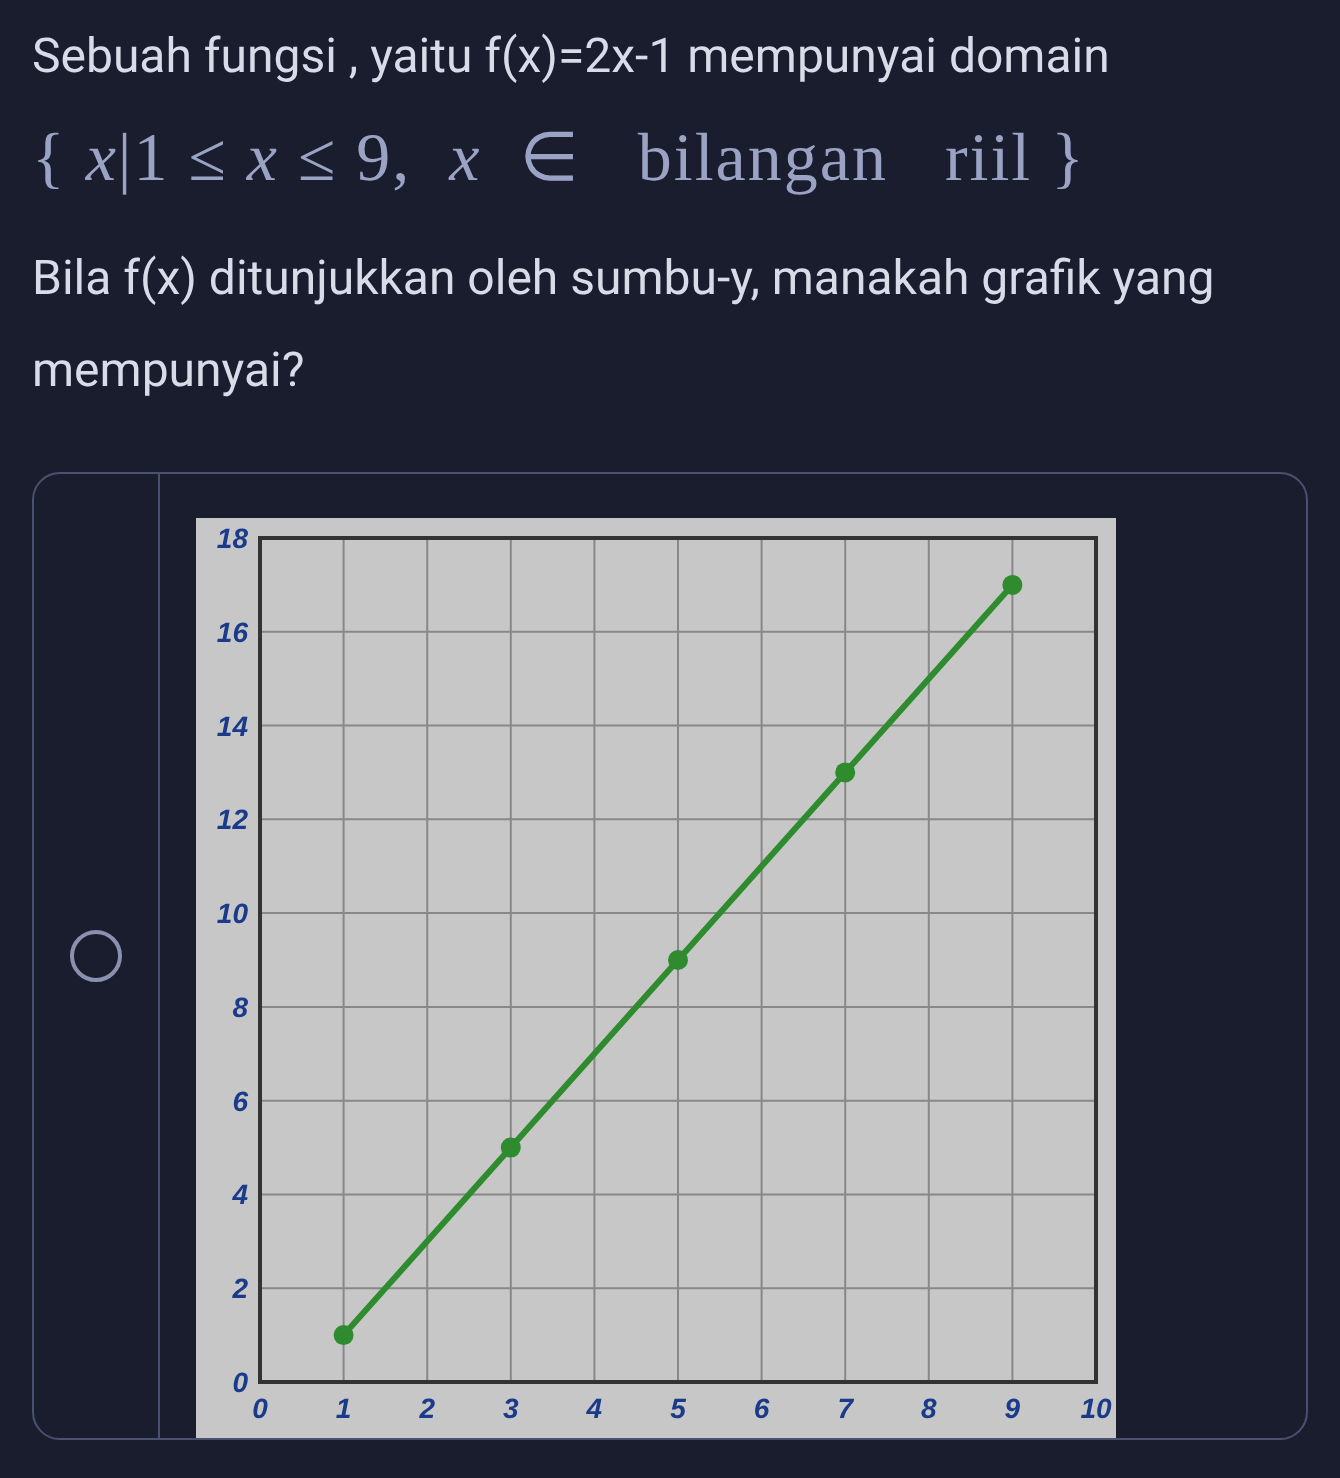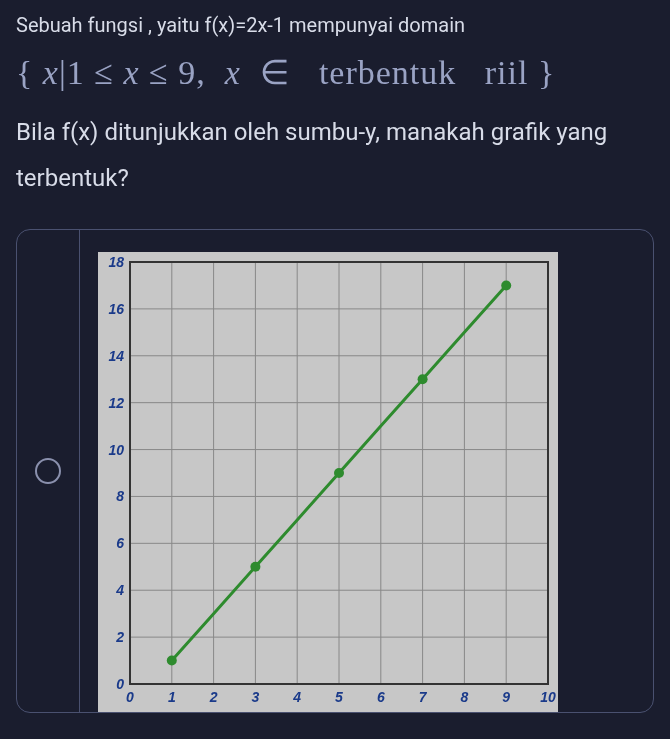--- a/index.html
+++ b/index.html
@@ -6,21 +6,21 @@
   body {
     background: #1a1d2e;
     color: #d8dce8;
     font-family: -apple-system, BlinkMacSystemFont, "Segoe UI", Roboto, sans-serif;
     width: 670px;
     height: 739px;
     overflow: hidden;
     padding: 10px 16px 0 16px;
   }
   .question-text {
-    font-size: 20px;
+    font-size: 24px;
     line-height: 1.5;
     color: #d8dce8;
     margin-bottom: 8px;
   }
   .math-expr {
     font-size: 34px;
     color: #9aa3c4;
     font-family: "Times New Roman", serif;
     margin: 12px 0 18px 0;
     letter-spacing: 1px;
@@ -98,26 +98,26 @@
 
 <div class="math-expr">
   <span>{</span>
   <span class="var">x</span><span>|</span><span>1</span>
   <span>≤</span>
   <span class="var">x</span>
   <span>≤</span>
   <span>9,</span>&nbsp;
   <span class="var">x</span>&nbsp;
   <span>∈</span>&nbsp;&nbsp;
-  <span>terbentuk</span>&nbsp;&nbsp;
+  <span>bilangan</span>&nbsp;&nbsp;
   <span class="riil">riil</span>
   <span>}</span>
 </div>
 
-<div class="question-text-2">Bila f(x) ditunjukkan oleh sumbu-y, manakah grafik yang terbentuk?</div>
+<div class="question-text-2">Bila f(x) ditunjukkan oleh sumbu-y, manakah grafik yang mempunyai?</div>
 
 <div class="option-card">
   <div class="radio-col">
     <div class="radio-circle"></div>
   </div>
   <div class="divider"></div>
   <div class="chart-col">
     <div class="chart-box">
       <svg class="chart-svg" viewBox="0 0 460 460">
         <g id="chart-g">

